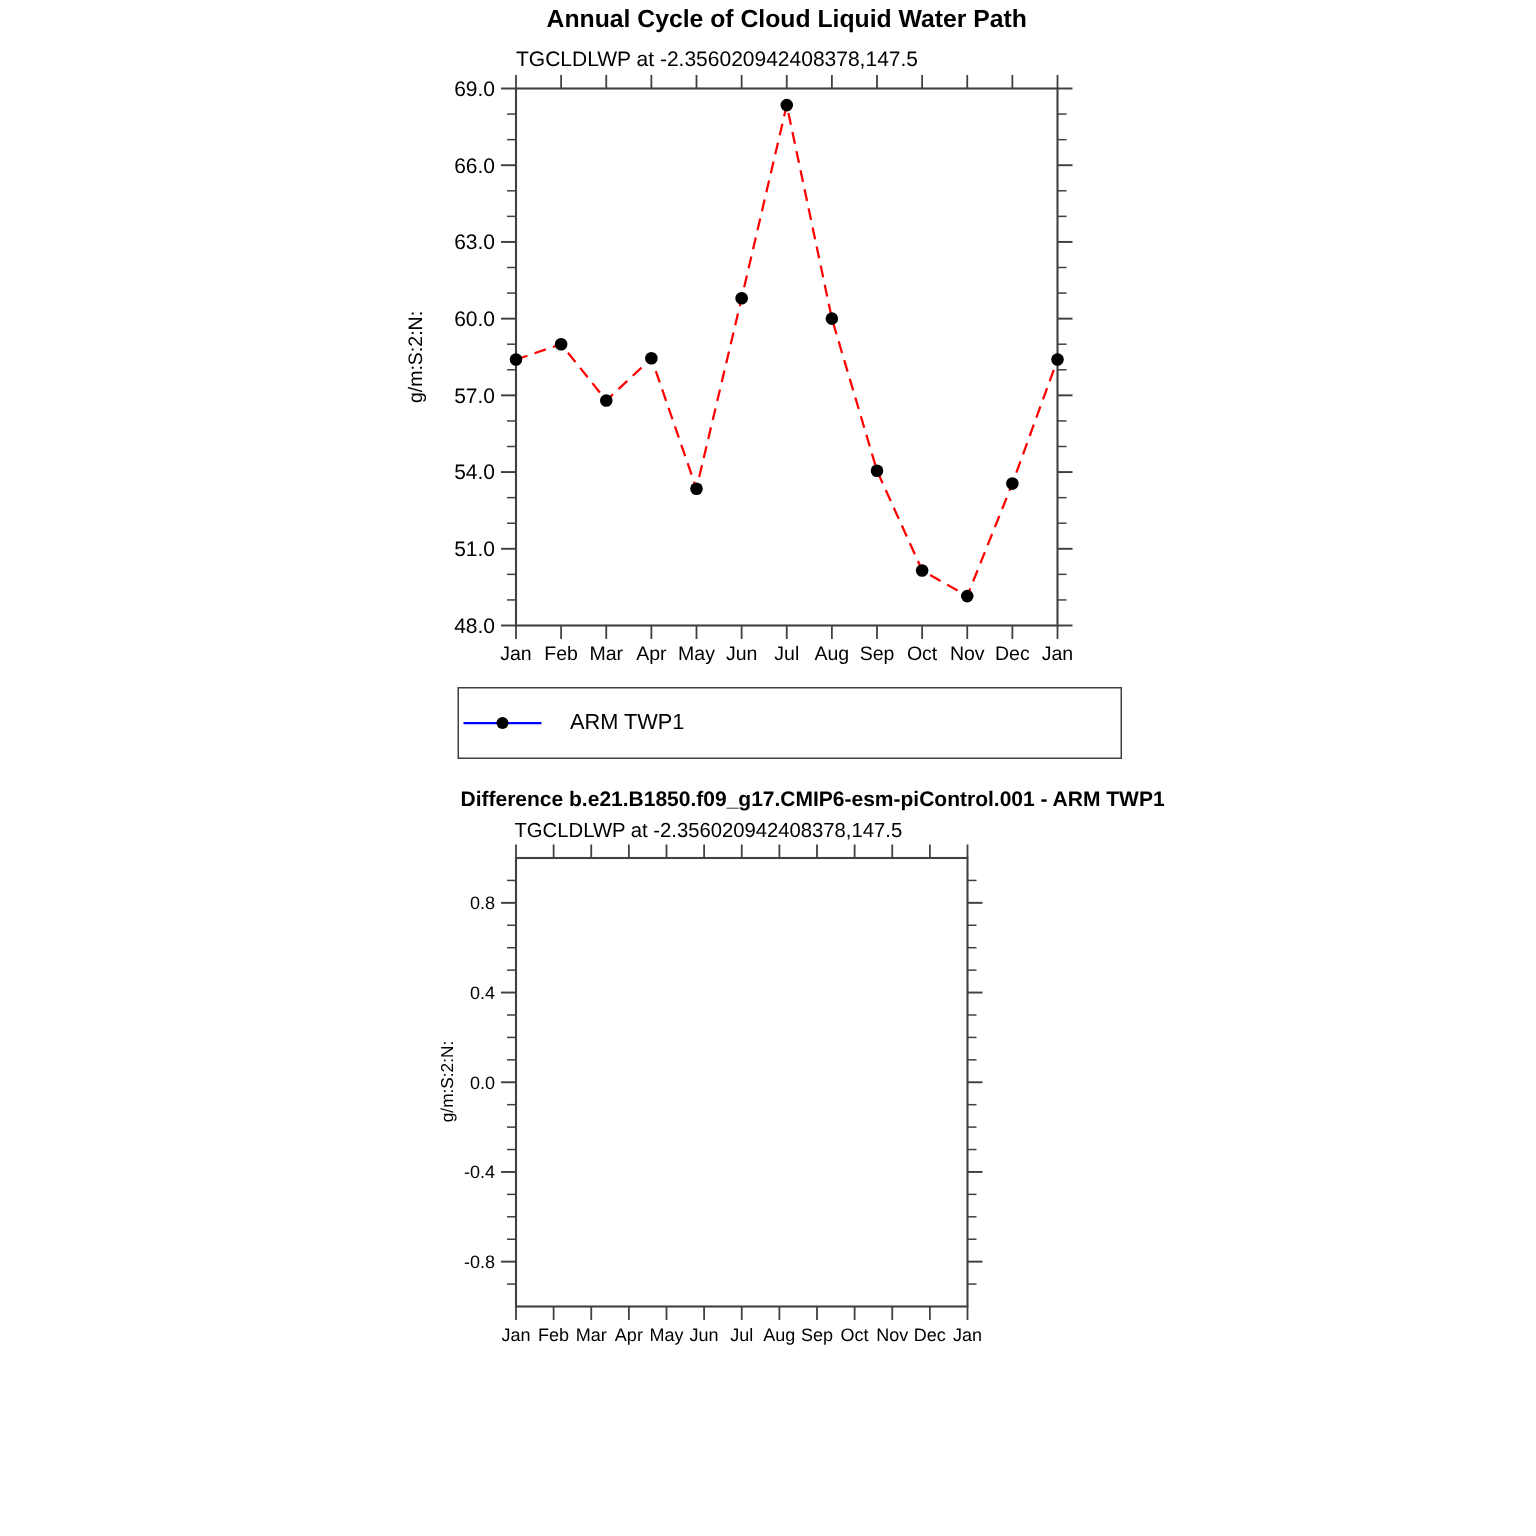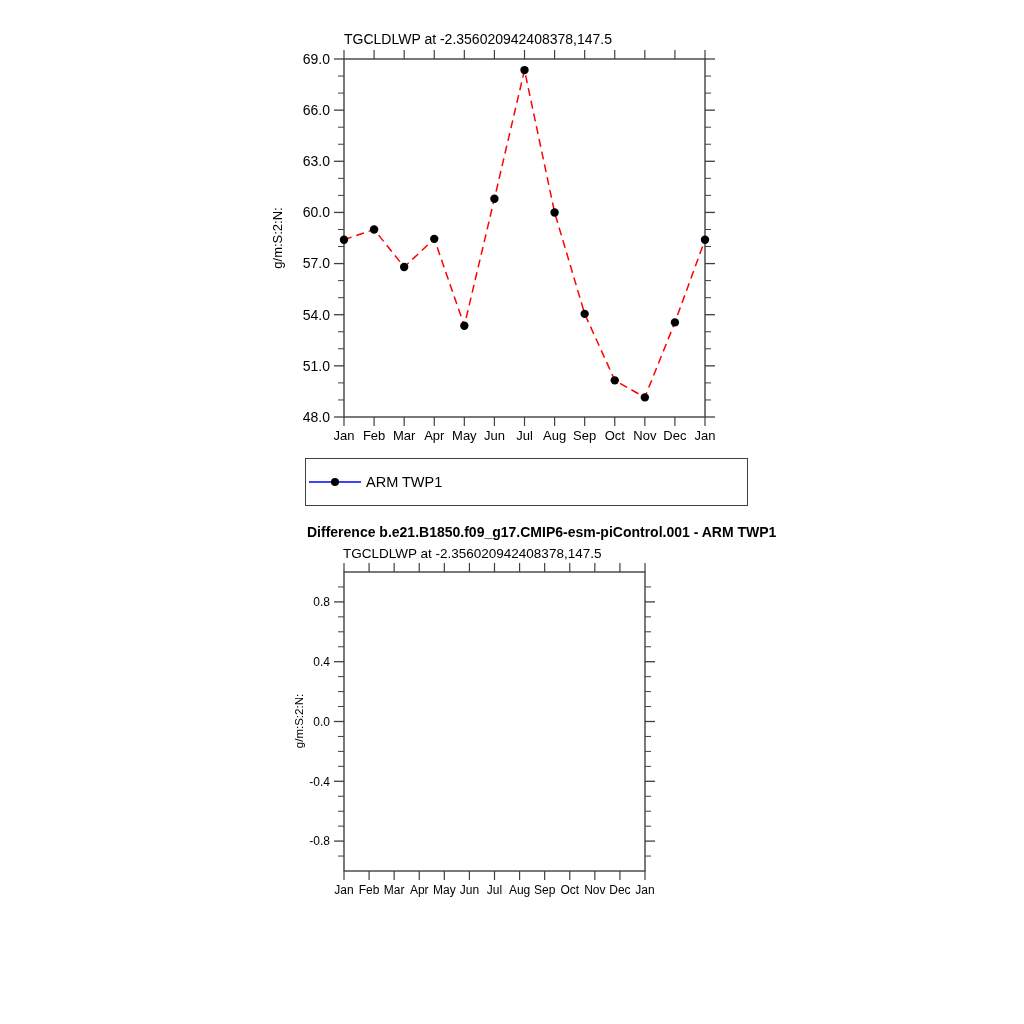--- a/index.html
+++ b/index.html
@@ -17,21 +17,21 @@
   .top-ylabel { left:277px; top:238px; font-size:13px; }
   .bot-ylabel { left:299px; top:721px; font-size:11.5px; }
   #plots { position:absolute; left:0; top:0; }
   .legend {
     left:305px; top:458px; width:439px; height:46px;
     border:1px solid #404040; display:flex; flex-direction:column;
     justify-content:center; padding-left:2px; background:#fff;
   }
   .legend-row { display:flex; align-items:center; height:23px; }
   .legend-row svg { flex:0 0 auto; }
-  .legend-label { font-size:14.5px; margin-left:4px; }
+  .legend-label { font-size:14.5px; margin-left:18px; }
 </style>
 </head>
 <body>
 
 <div class="canvas">
 
   <svg id="plots" width="1024" height="960" viewBox="0 0 1024 960">
       <rect x="344" y="59" width="361" height="358" fill="none" stroke="#404040" stroke-width="1.4"></rect>
       <line x1="344" y1="417" x2="344" y2="426" stroke="#404040" stroke-width="1.2"></line>
       <line x1="344" y1="59" x2="344" y2="50" stroke="#404040" stroke-width="1.2"></line>
@@ -216,20 +216,21 @@
       <line x1="338" y1="646.75" x2="344" y2="646.75" stroke="#404040" stroke-width="1"></line>
       <line x1="645" y1="646.75" x2="651" y2="646.75" stroke="#404040" stroke-width="1"></line>
       <line x1="338" y1="631.8" x2="344" y2="631.8" stroke="#404040" stroke-width="1"></line>
       <line x1="645" y1="631.8" x2="651" y2="631.8" stroke="#404040" stroke-width="1"></line>
       <line x1="338" y1="616.85" x2="344" y2="616.85" stroke="#404040" stroke-width="1"></line>
       <line x1="645" y1="616.85" x2="651" y2="616.85" stroke="#404040" stroke-width="1"></line>
       <line x1="338" y1="586.95" x2="344" y2="586.95" stroke="#404040" stroke-width="1"></line>
       <line x1="645" y1="586.95" x2="651" y2="586.95" stroke="#404040" stroke-width="1"></line>
     </svg>
 
+  <div class="abs top-title">Annual Cycle of Cloud Liquid Water Path</div>
   <div class="abs top-subtitle">TGCLDLWP at -2.356020942408378,147.5</div>
   <div class="abs ylabel top-ylabel">g/m:S:2:N:</div>
 
   <div class="abs legend">
     <div class="legend-row">
       <svg width="54" height="12">
         <line x1="1" y1="6" x2="53" y2="6" stroke="#0000ff" stroke-width="1.5"></line>
         <circle cx="27" cy="6" r="4" fill="#000000"></circle>
       </svg>
       <span class="legend-label">ARM TWP1</span>

